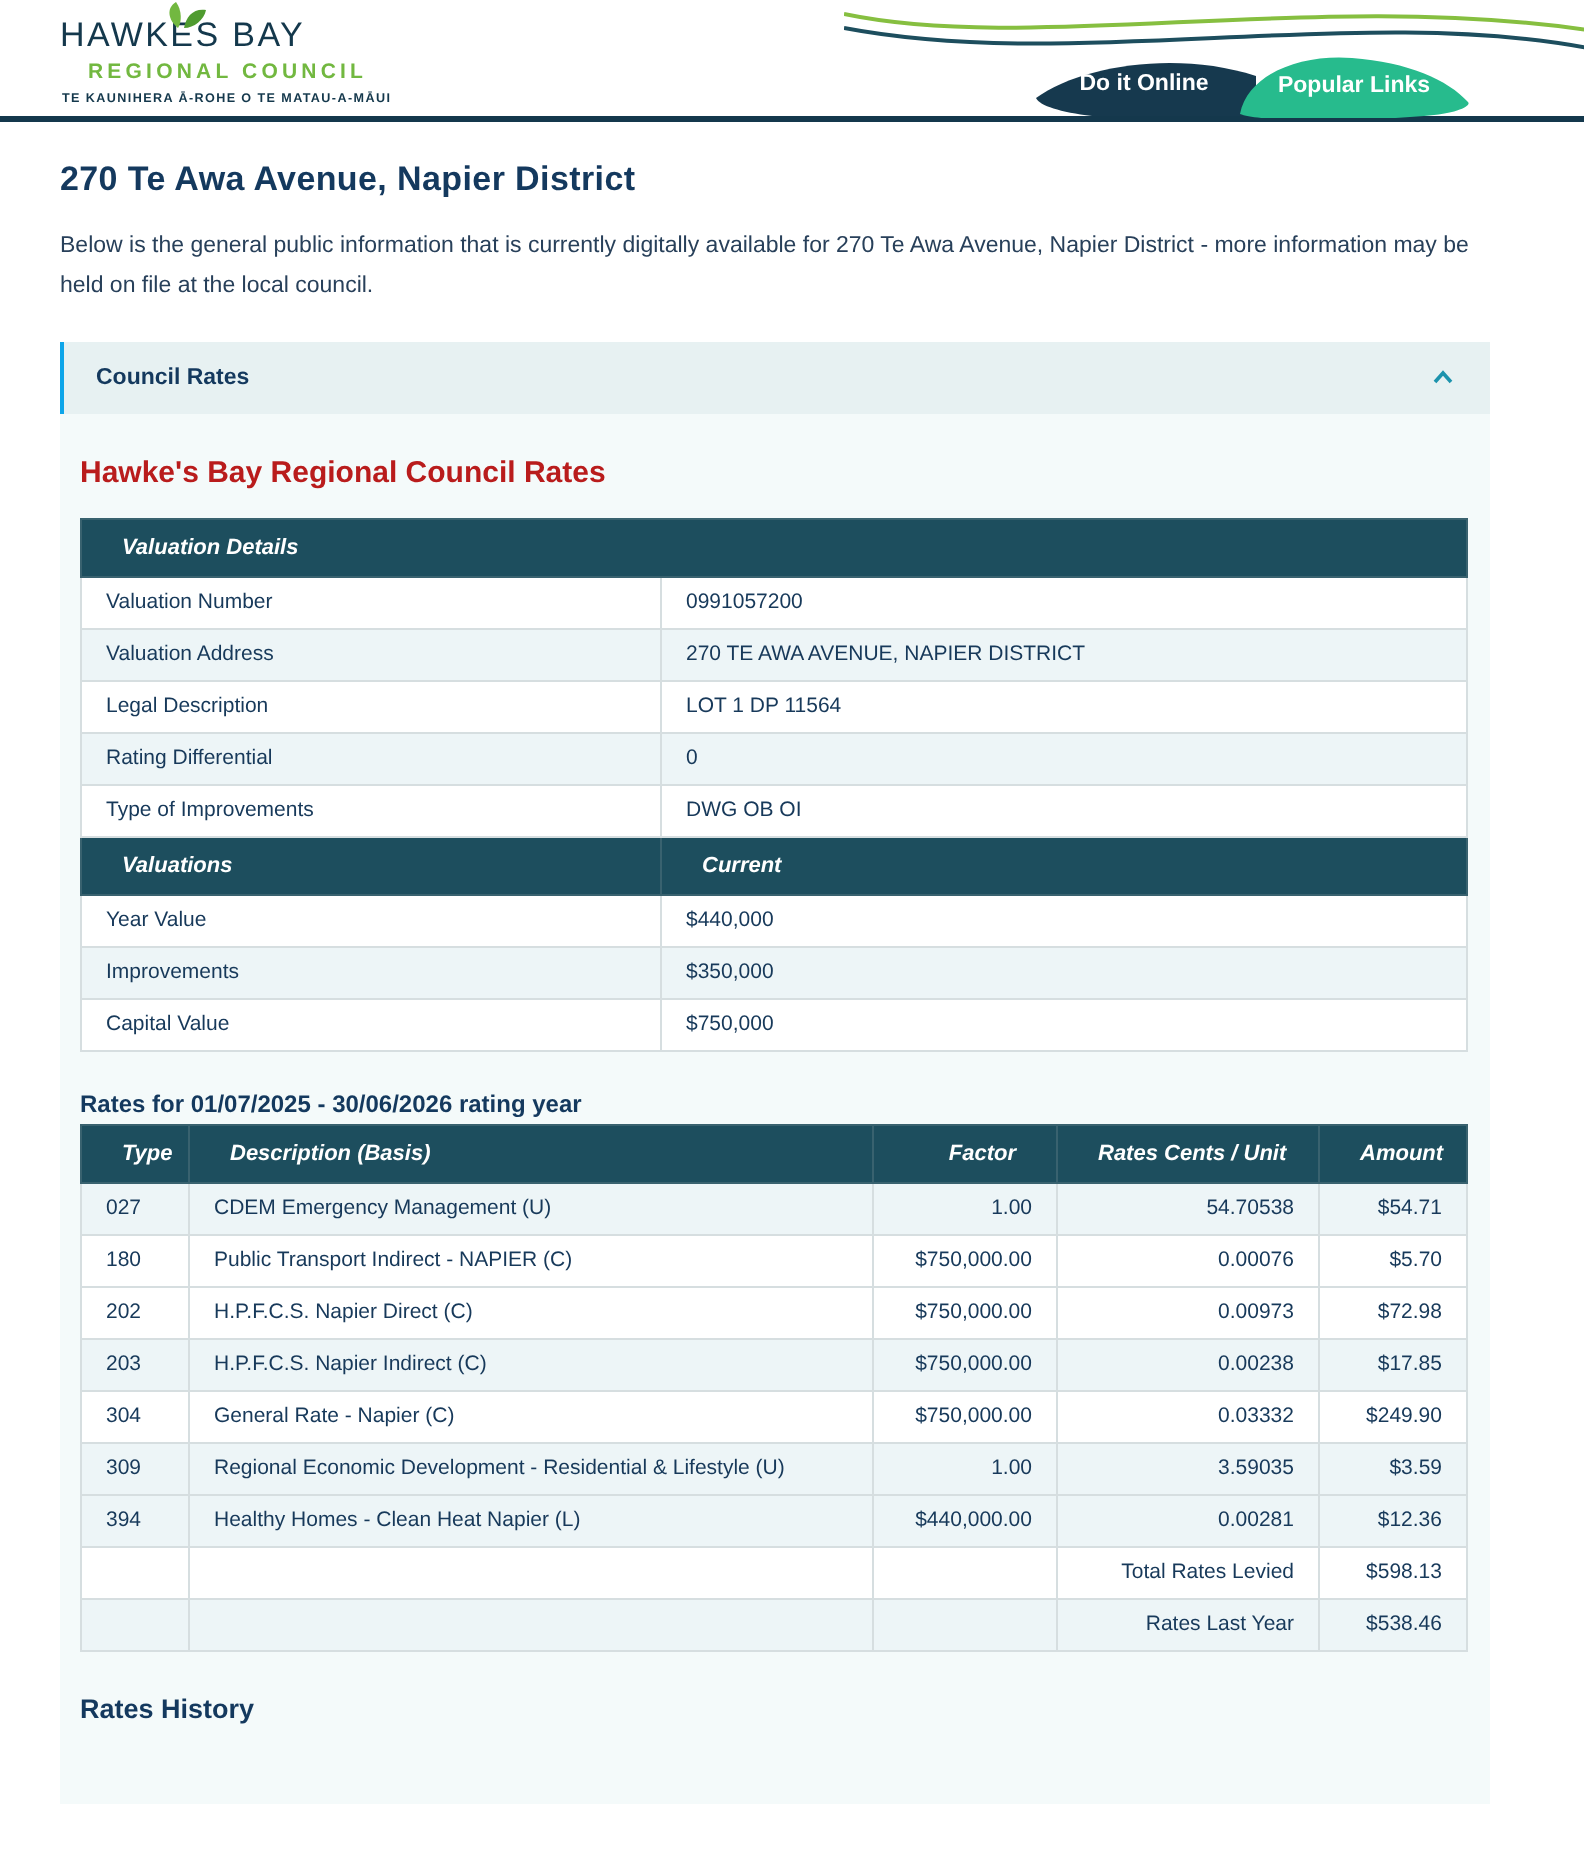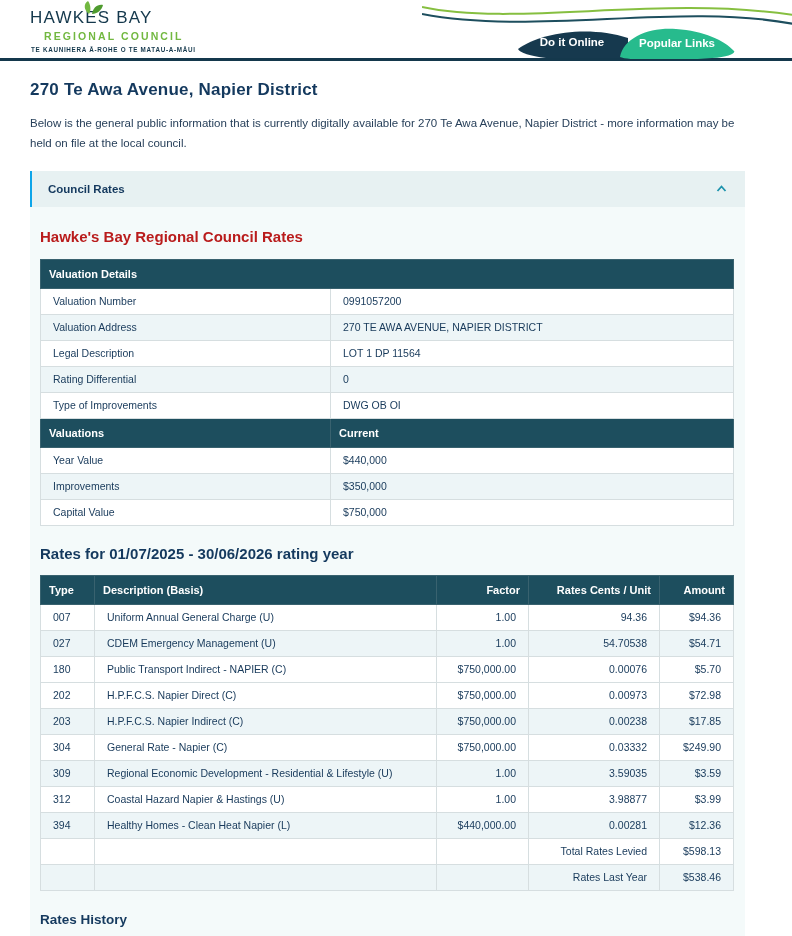--- a/index.html
+++ b/index.html
@@ -32,29 +32,29 @@
   
   .accordion{
     margin:17px 47px 0 30px;height:36px;background:#e7f1f2;border-left:2px solid #0ea5e9;
     display:flex;align-items:center;justify-content:space-between;padding:0 18px 0 16px;
     box-sizing:border-box;cursor:pointer;
   }
   .accordion-label{font-size:11.5px;font-weight:bold;color:#14395e;}
   
   .panel{margin:0 47px 0 30px;background:#f4fafa;padding:1px 0 40px 0;}
   .section-heading{font-size:15px;font-weight:bold;color:#b91c1c;margin:0;padding:20px 0 14px 10px;}
-  .sub-heading{font-size:15px;font-weight:bold;color:#14395e;margin:0;padding:19px 0 13px 10px;}
+  .sub-heading{font-size:12px;font-weight:bold;color:#14395e;margin:0;padding:19px 0 3px 10px;}
   .history-heading{font-size:13.5px;font-weight:bold;color:#14395e;margin:0;padding:21px 0 0 10px;}
   
   table{border-collapse:collapse;table-layout:fixed;width:693px;margin-left:10px;background:#fff;}
   td,th{border:1px solid #d6dee0;box-sizing:border-box;overflow:hidden;white-space:nowrap;}
   td{padding:6px 12px;font-size:10.5px;color:#17395a;line-height:13px;text-align:left;}
   tr.alt td{background:#edf5f7;}
   th{background:#1d4e5e;border-color:#39626f;color:#ffffff;font-size:11px;font-weight:bold;
-     padding:7px 8px;text-align:left;line-height:14px;}
+     padding:7px 20px;text-align:left;line-height:14px;font-style:italic;}
   .num{text-align:right;margin-top:41px;}
   .total-label{font-weight:normal;}
 </style>
 </head>
 <body>
 
 <div class="site-header">
   <svg class="swoosh" viewBox="0 0 370 34">
     <path d="M0,7 C95,27 235,-5 372,15" stroke="#86bf40" stroke-width="2" fill="none"></path>
     <path d="M0,14 C115,36 255,2 372,24" stroke="#1d4e5e" stroke-width="2" fill="none"></path>
@@ -162,27 +162,20 @@
     <thead>
         <tr>
           <th>Type</th>
           <th>Description (Basis)</th>
           <th class="num">Factor</th>
           <th class="num">Rates Cents / Unit</th>
           <th class="num">Amount</th>
         </tr>
       </thead>
     <tbody>
-        <tr>
-          <td>007</td>
-          <td>Uniform Annual General Charge (U)</td>
-          <td class="num">1.00</td>
-          <td class="num">94.36</td>
-          <td class="num">$94.36</td>
-        </tr>
         <tr class="alt">
           <td>027</td>
           <td>CDEM Emergency Management (U)</td>
           <td class="num">1.00</td>
           <td class="num">54.70538</td>
           <td class="num">$54.71</td>
         </tr>
         <tr>
           <td>180</td>
           <td>Public Transport Indirect - NAPIER (C)</td>
@@ -211,27 +204,20 @@
           <td class="num">0.03332</td>
           <td class="num">$249.90</td>
         </tr>
         <tr class="alt">
           <td>309</td>
           <td>Regional Economic Development - Residential &amp; Lifestyle (U)</td>
           <td class="num">1.00</td>
           <td class="num">3.59035</td>
           <td class="num">$3.59</td>
         </tr>
-        <tr>
-          <td>312</td>
-          <td>Coastal Hazard Napier &amp; Hastings (U)</td>
-          <td class="num">1.00</td>
-          <td class="num">3.98877</td>
-          <td class="num">$3.99</td>
-        </tr>
         <tr class="alt">
           <td>394</td>
           <td>Healthy Homes - Clean Heat Napier (L)</td>
           <td class="num">$440,000.00</td>
           <td class="num">0.00281</td>
           <td class="num">$12.36</td>
         </tr>
         <tr>
           <td></td>
           <td></td>

